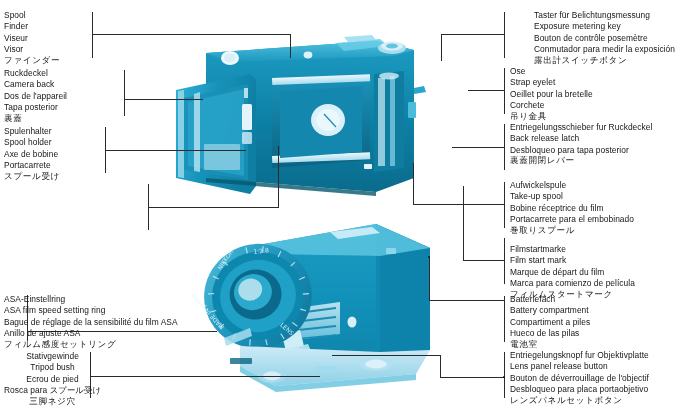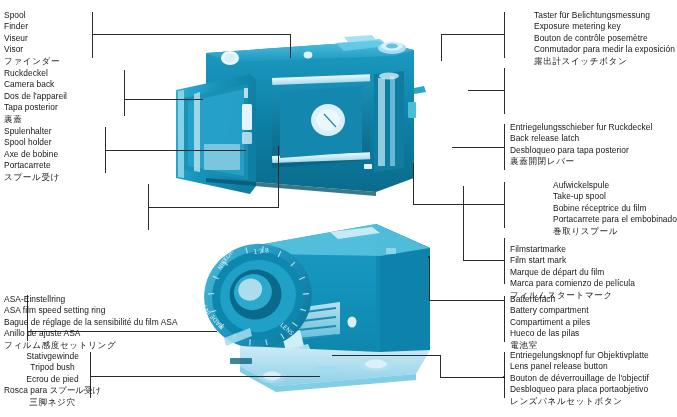--- a/index.html
+++ b/index.html
@@ -25,21 +25,21 @@
   }
   .callout .ln {
     display: block;
     font-size: 8.4px;
     letter-spacing: 0.05px;
     color: #161616;
   }
   .callout .ln.jp {
     font-size: 8.6px;
     letter-spacing: 0.6px;
-    font-family: Liberation Sans, sans-serif;
+    font-family: Liberation Mono, monospace;
   }
   .callout.right .ln { text-align: left; }
 
   
   .vbar {
     position: absolute;
     width: 1px;
     background: #2b2b2b;
   }
   .hline {
@@ -343,29 +343,36 @@
   </div>
 
   <div class="callout right" style="left:510px; top:10px;margin-left:24px;">
     <span class="ln">Taster für Belichtungsmessung</span>
     <span class="ln">Exposure metering key</span>
     <span class="ln">Bouton de contrôle posemètre</span>
     <span class="ln">Conmutador para medir la exposición</span>
     <span class="ln jp">露出計スイッチボタン</span>
   </div>
 
+  <div class="callout right" style="left:510px; top:66px;">
+    <span class="ln">Ose</span>
+    <span class="ln">Strap eyelet</span>
+    <span class="ln">Oeillet pour la bretelle</span>
+    <span class="ln">Corchete</span>
+    <span class="ln jp">吊り金具</span>
+  </div>
 
   <div class="callout right" style="left:510px; top:122px;">
     <span class="ln">Entriegelungsschieber fur Ruckdeckel</span>
     <span class="ln">Back release latch</span>
     <span class="ln">Desbloqueo para tapa posterior</span>
     <span class="ln jp">裏蓋開閉レバー</span>
   </div>
 
-  <div class="callout right" style="left:510px; top:180px;margin-left:43px;">
+  <div class="callout right" style="left:510px; top:180px;">
     <span class="ln">Aufwickelspule</span>
     <span class="ln">Take-up spool</span>
     <span class="ln">Bobine réceptrice du film</span>
     <span class="ln">Portacarrete para el embobinado</span>
     <span class="ln jp">巻取りスプール</span>
   </div>
 
   <div class="callout right" style="left:510px; top:236px;margin-top:8px;">
     <span class="ln">Filmstartmarke</span>
     <span class="ln">Film start mark</span>

